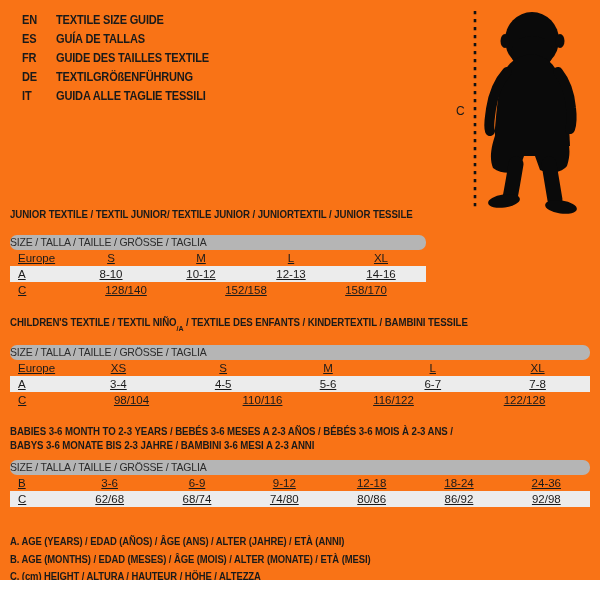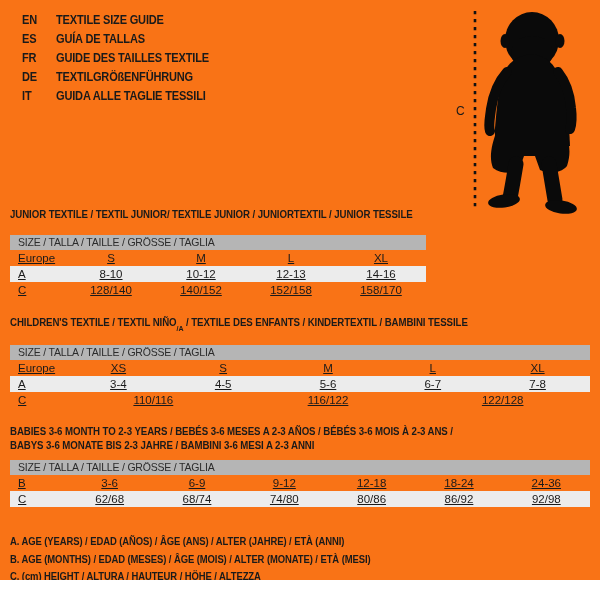--- a/index.html
+++ b/index.html
@@ -16,21 +16,21 @@
   .figure svg{position:absolute;left:0;top:0;}
   .measure-c{position:absolute;left:6px;top:100px;font-size:12px;font-weight:500;}
 
   
   .section{position:absolute;left:10px;}
   #sec-junior{top:207px;width:416px;}
   #sec-children{top:315px;width:580px;}
   #sec-babies{top:424px;width:580px;}
   .sec-title{font-size:11px;font-weight:bold;letter-spacing:-0.1px;white-space:nowrap;transform:scaleX(0.88);transform-origin:0 50%;line-height:14px;}
   .sec-title sub{font-size:8px;position:relative;top:2px;line-height:0;}
-  .size-bar{background:#b5b5b5;height:15px;line-height:15px;padding-left:8px;font-size:10.5px;color:#2b2b2b;letter-spacing:-0.2px;}
+  .size-bar{background:#b5b5b5;height:15px;line-height:15px;padding-left:0;font-size:10.5px;color:#2b2b2b;letter-spacing:-0.2px;border-radius:7px;}
   .mt-junior{margin-top:14px;}
   .mt-children{margin-top:16px;}
   .mt-babies{margin-top:8px;}
   .trow{display:flex;height:16px;line-height:16px;font-size:11.5px;text-decoration:underline;}
   .trow.alt{background:#ececec;}
   .tlabel{flex:0 0 56px;width:56px;padding-left:8px;box-sizing:border-box;}
   .tcell{flex:1;text-align:center;}
 
   
   .footnotes{position:absolute;left:10px;top:533px;transform:scaleX(0.86);transform-origin:0 0;}
@@ -100,21 +100,20 @@
     <div class="trow alt">
       <span class="tlabel">A</span>
       <span class="tcell">8-10</span>
       <span class="tcell">10-12</span>
       <span class="tcell">12-13</span>
       <span class="tcell">14-16</span>
     </div>
     <div class="trow">
       <span class="tlabel">C</span>
       <span class="tcell">128/140</span>
-      <span class="tcell">140/152</span>
       <span class="tcell">152/158</span>
       <span class="tcell">158/170</span>
     </div>
   </div>
 
   <div class="section" id="sec-children">
     <div class="sec-title"><span>CHILDREN'S TEXTILE / TEXTIL NIÑO</span><sub>/A</sub><span> / TEXTILE DES ENFANTS / KINDERTEXTIL / BAMBINI TESSILE</span></div>
     <div class="size-bar mt-children">SIZE / TALLA / TAILLE / GRÖSSE / TAGLIA</div>
     <div class="trow">
       <span class="tlabel">Europe</span>
@@ -127,20 +126,21 @@
     <div class="trow alt">
       <span class="tlabel">A</span>
       <span class="tcell">3-4</span>
       <span class="tcell">4-5</span>
       <span class="tcell">5-6</span>
       <span class="tcell">6-7</span>
       <span class="tcell">7-8</span>
     </div>
     <div class="trow">
       <span class="tlabel">C</span>
+      <span class="tcell">98/104</span>
       <span class="tcell">110/116</span>
       <span class="tcell">116/122</span>
       <span class="tcell">122/128</span>
     </div>
   </div>
 
   <div class="section" id="sec-babies">
     <div class="sec-title">BABIES 3-6 MONTH TO 2-3 YEARS / BEBÉS 3-6 MESES A 2-3 AÑOS / BÉBÉS 3-6 MOIS À 2-3 ANS /</div>
     <div class="sec-title">BABYS 3-6 MONATE BIS 2-3 JAHRE / BAMBINI 3-6 MESI A 2-3 ANNI</div>
     <div class="size-bar mt-babies">SIZE / TALLA / TAILLE / GRÖSSE / TAGLIA</div>

